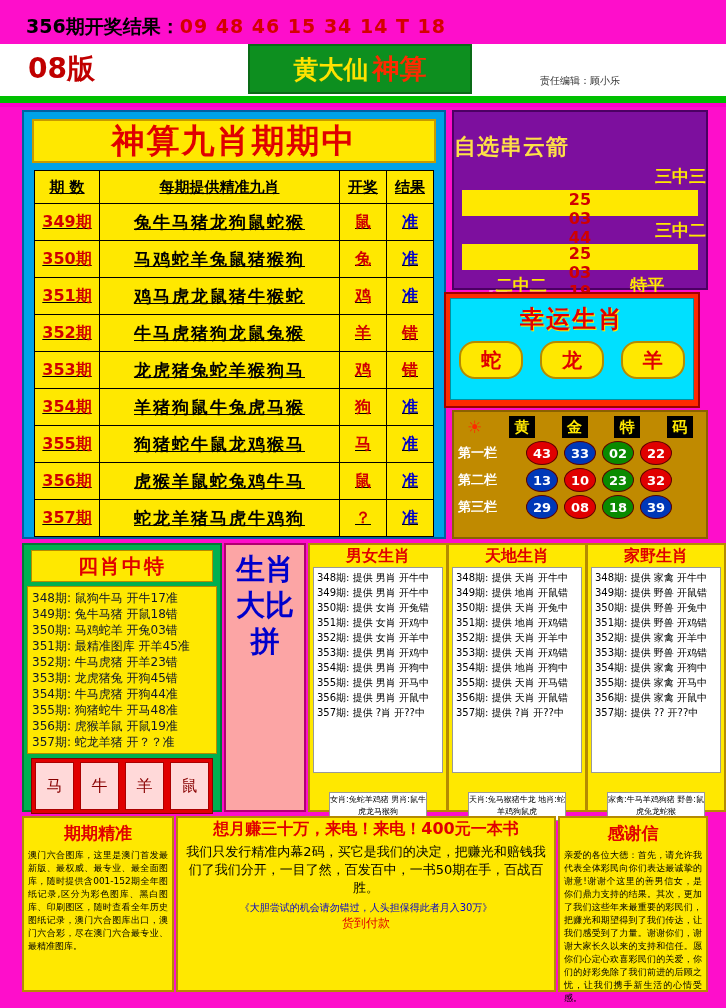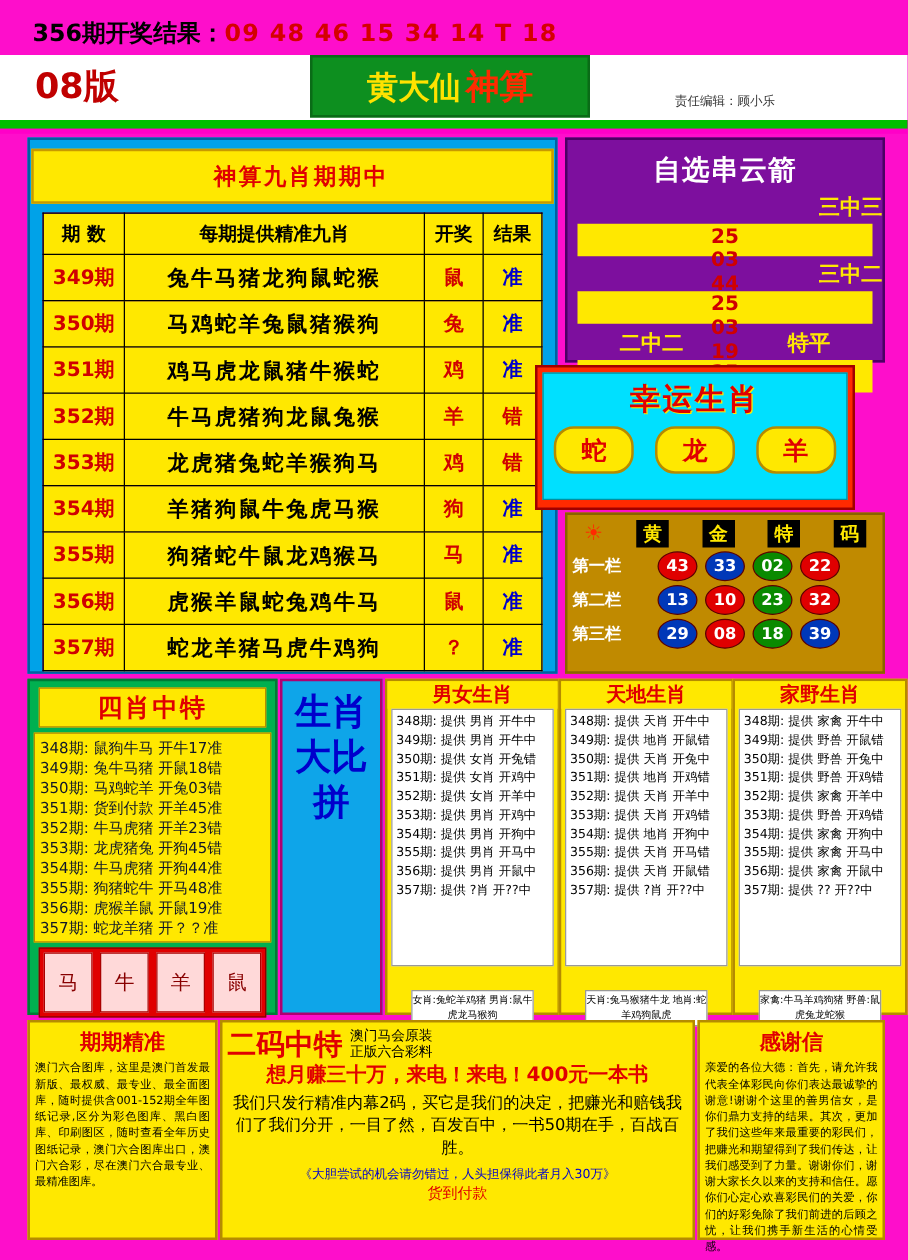--- a/index.html
+++ b/index.html
@@ -37,63 +37,62 @@
   .hdr-stripe2{position:absolute;left:0;top:103px;width:726px;height:4px;background:#ff00c8;}
 
   
   .box-nine{
     position:absolute;left:22px;top:110px;width:420px;height:425px;
     background:#00a2e8;border:2px solid #0061a0;
   }
   .nine-title{
     margin:7px auto 0;width:400px;height:40px;background:#ffe800;border:2px solid #c79a00;
     display:flex;align-items:center;justify-content:center;
-    font-size:18px;font-weight:bold;color:#e00000;letter-spacing:2px;
+    font-size:33px;font-weight:bold;color:#e00000;letter-spacing:2px;
     font-family:"DejaVu Serif","Liberation Serif",serif;
-    padding-left:14px;
   }
   table.nine{
-    margin:7px auto 0;border-collapse:collapse;width:400px;background:#a21caf;
+    margin:7px auto 0;border-collapse:collapse;width:400px;background:#000000;text-decoration:underline;
   }
   table.nine th{
     background:#ffe800;border:1px solid #000;height:30px;
     font-size:15px;font-weight:bold;color:#000;
   }
   table.nine td{
     border:1px solid #000;height:34px;text-align:center;background:#ffe800;
   }
   .c-period{width:62px;font-size:16px;font-weight:bold;color:#d00000;}
   .c-zodiac{font-size:17px;font-weight:bold;color:#000;letter-spacing:2px;}
   .c-open{width:44px;font-size:16px;font-weight:bold;color:#d00000;}
   .c-res{width:44px;font-size:16px;font-weight:bold;color:#0000cc;}
   .c-res.err{color:#d00000;}
 
   
   .box-chuan{
     position:absolute;left:452px;top:110px;width:252px;height:176px;
     background:#7d0f9e;border:2px solid #4c0063;
   }
   .chuan-title{
-    text-align:center;margin-top:9px;font-size:22px;font-weight:bold;color:#ffffff;
+    margin-top:20px;font-size:22px;font-weight:bold;color:#fde047;
     font-family:"DejaVu Serif","Liberation Serif",serif;letter-spacing:1px;
   }
   .chuan-sub{
     text-align:right;font-size:17px;font-weight:bold;color:#ffe800;margin-top:3px;
   }
   .chuan-nums{
     margin:2px auto 0;width:236px;height:26px;background:#ffe800;
     display:flex;align-items:center;justify-content:space-around;
     font-size:16px;font-weight:bold;color:#d00000;flex-direction:column;
   }
   .chuan-sub2{display:flex;justify-content:space-around;align-items:center;margin-top:4px;}
   .chuan-sub2 span{font-size:17px;font-weight:bold;color:#ffe800;}
 
   
   .box-lucky{
-    position:absolute;left:428px;top:292px;width:252px;height:112px;
+    position:absolute;left:444px;top:292px;width:252px;height:112px;
     background:#ff2a00;border:2px solid #a00000;
   }
   .lucky-inner{margin:4px;height:100px;background:#00e0ff;border:1px solid #0090a0;}
   .lucky-title{
     text-align:center;margin-top:4px;font-size:24px;font-weight:bold;color:#e00000;
     font-family:"DejaVu Serif","Liberation Serif",serif;letter-spacing:2px;
     text-shadow:1px 1px 0 #ffe800;
   }
   .lucky-row{display:flex;justify-content:space-around;margin-top:6px;}
   .lucky-pill{
@@ -143,21 +142,21 @@
     display:flex;
   }
   .sixiao-imgs div{
     flex:1;margin:3px;background:#ffd9d9;border:1px solid #a00;
     display:flex;align-items:center;justify-content:center;font-size:16px;color:#800;
   }
 
   
   .box-dbp{
     position:absolute;left:224px;top:543px;width:78px;height:265px;
-    background:#0ea5e9;border:2px solid #b00070;
+    background:#fca5a5;border:2px solid #b00070;
   }
   .dbp-text{
     margin:6px auto 0;width:62px;text-align:center;
     font-size:29px;font-weight:bold;color:#0000cc;line-height:36px;
     font-family:"DejaVu Serif","Liberation Serif",serif;
   }
 
   
   .box-zt{
     position:absolute;top:543px;width:136px;height:265px;background:#ffe800;border:2px solid #b58b00;
@@ -375,21 +374,21 @@
         </div>
       </div>
   </div>
 
   <div class="box-sixiao">
     <div class="sixiao-title">四肖中特</div>
     <div class="sixiao-list" id="sixiao-list">
         <div>348期: 鼠狗牛马 开牛17准</div>
         <div>349期: 兔牛马猪 开鼠18错</div>
         <div>350期: 马鸡蛇羊 开兔03错</div>
-        <div>351期: 货到付款 开羊45准</div>
+        <div>351期: 最精准图库 开羊45准</div>
         <div>352期: 牛马虎猪 开羊23错</div>
         <div>353期: 龙虎猪兔 开狗45错</div>
         <div>354期: 牛马虎猪 开狗44准</div>
         <div>355期: 狗猪蛇牛 开马48准</div>
         <div>356期: 虎猴羊鼠 开鼠19准</div>
         <div>357期: 蛇龙羊猪 开？？准</div>
       </div>
     <div class="sixiao-imgs" id="sixiao-imgs">
         <div>马</div>
         <div>牛</div>
@@ -450,27 +449,20 @@
       </div>
     <div class="zt-foot">家禽:牛马羊鸡狗猪 野兽:鼠虎兔龙蛇猴</div>
   </div>
 
   <div class="box-qqjz">
     <div class="qqjz-title">期期精准</div>
     <div class="qqjz-body">澳门六合图库，这里是澳门首发最新版、最权威、最专业、最全面图库，随时提供含001-152期全年图纸记录,区分为彩色图库、黑白图库、印刷图区，随时查看全年历史图纸记录，澳门六合图库出口，澳门六合彩，尽在澳门六合最专业、最精准图库。</div>
   </div>
 
   <div class="box-emzt">
-    <div class="emzt-head">
-      <span class="big">二码中特</span>
-      <span class="sm">
-        <span>澳门马会原装</span><br>
-        <span>正版六合彩料</span>
-      </span>
-    </div>
     <div class="emzt-l1">想月赚三十万，来电！来电！400元一本书</div>
     <div class="emzt-l2">我们只发行精准内幕2码，买它是我们的决定，把赚光和赔钱我们了我们分开，一目了然，百发百中，一书50期在手，百战百胜。</div>
     <div class="emzt-foot">
       <span>《大胆尝试的机会请勿错过，人头担保得此者月入30万》</span>
       <span class="pay">货到付款</span>
     </div>
   </div>
 
   <div class="box-thanks">
     <div class="thanks-title">感谢信</div>

